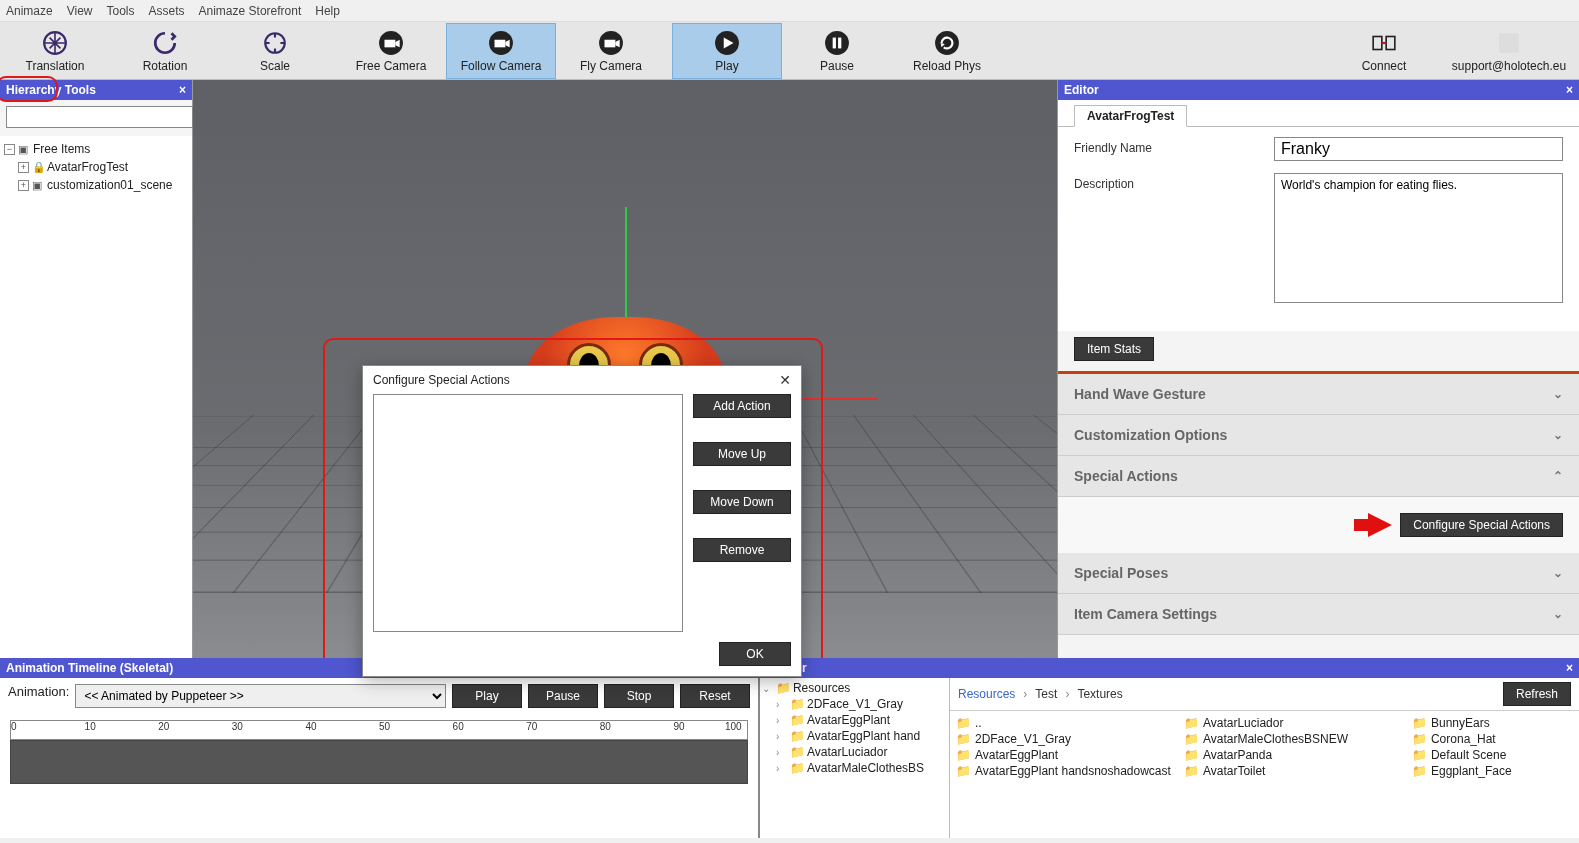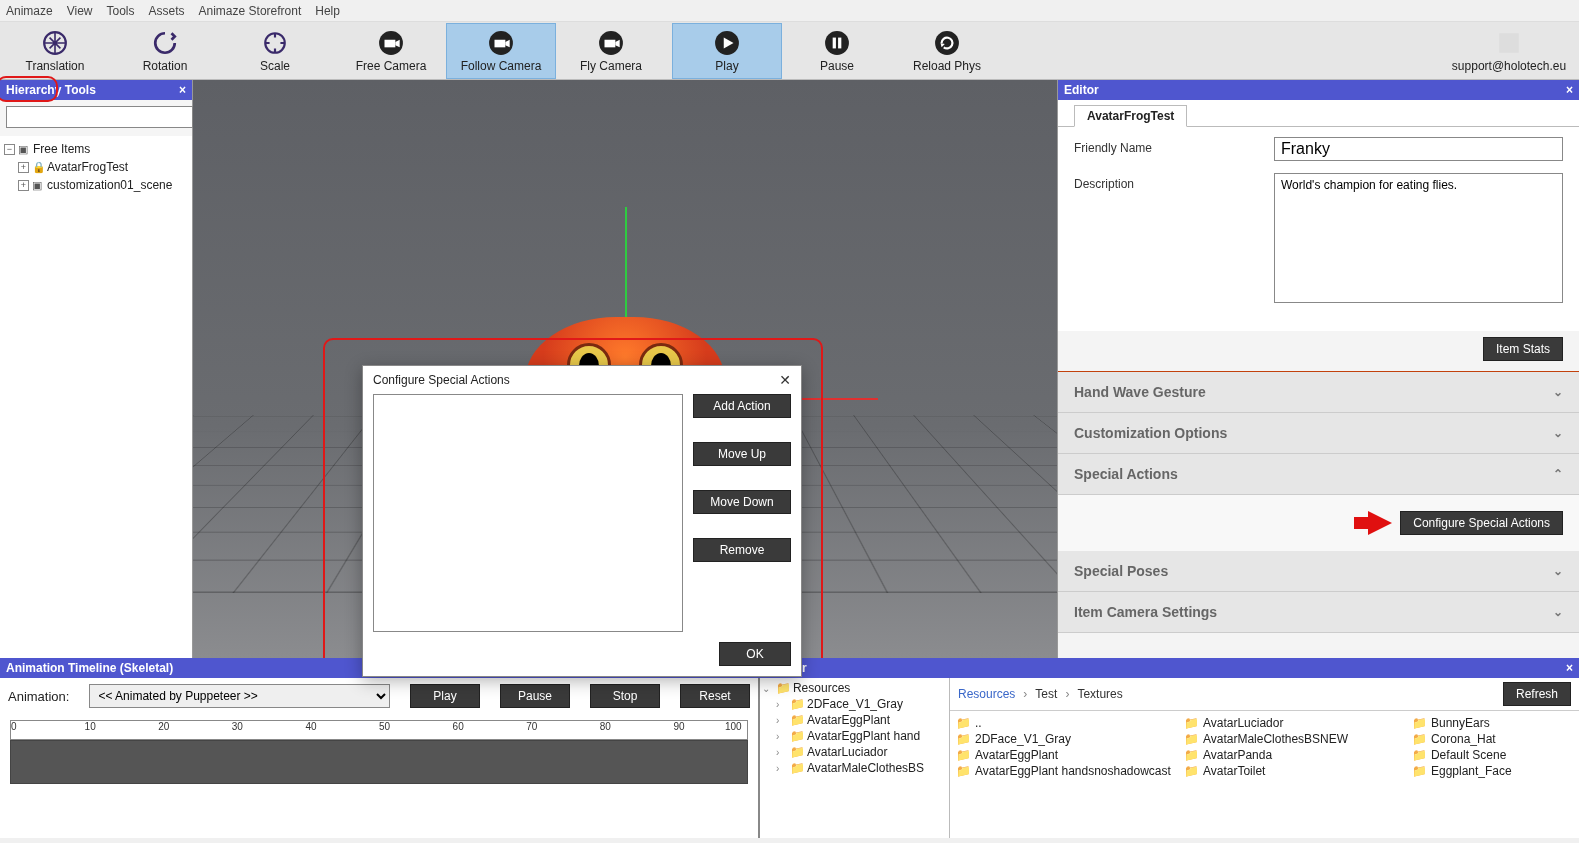--- a/index.html
+++ b/index.html
@@ -39,34 +39,34 @@
 .red-highlight { position:absolute; border:2px solid #e01818; border-radius:10px; pointer-events:none;}
 .editor { width: 522px; background: #fff; display:flex; flex-direction:column; border-left:1px solid #999;}
 .editor-body { flex:1; overflow:auto; background:#f4f4f4;}
 .editor-tab { background:#fff; border-bottom:1px solid #bbb; padding:4px 0 0 16px;}
 .editor-tab-label { display:inline-block; border:1px solid #bbb; border-bottom:1px solid #fff; padding:3px 12px; font-weight:bold; font-size:12px; background:#fff; position:relative; top:1px;}
 .prop-block { background:#fff; padding:10px 16px 16px 16px;}
 .prop-row { display:flex; margin-bottom:12px; gap:10px;}
 .prop-label { width:190px; font-size:12px; color:#333; padding-top:4px;}
 .prop-input { flex:1; border:1px solid #888; height:24px; padding:0 6px; font-size:16px;}
 .prop-textarea { flex:1; border:1px solid #888; height:130px; padding:4px 6px; font-size:12px; resize:none;}
-.right-align { display:flex; justify-content:flex-end; padding:6px 16px 10px;}
-.accordion { border-top:1px solid #c2410c; }
+.right-align { display:flex; justify-content:flex-start; padding:6px 16px 10px;}
+.accordion { border-top:3px solid #c2410c; }
 .acc-header { background:#e6e6e6; padding:12px 16px; font-size:14px; color:#666; font-weight:bold; display:flex; justify-content:space-between; align-items:center; border-bottom:1px solid #ccc; cursor:pointer;}
 .acc-chevron { font-size:12px; color:#777;}
 .acc-body { background:#f8f8f8; padding:16px; display:flex; justify-content:flex-end; align-items:center; gap:8px;}
 .red-arrow { width:0;height:0;border-top:12px solid transparent;border-bottom:12px solid transparent;border-left:24px solid #e01010; position:relative;}
 .red-arrow::before{content:'';position:absolute;left:-38px;top:-6px;width:16px;height:12px;background:#e01010;}
 .bottom-panels { position:absolute; left:0; right:0; bottom:0; height:185px; background:#f0f0f0;}
 .bottom-headers { display:flex;justify-content:space-between;}
 .timeline-header { flex:0 0 760px;}
 .explorer-header { flex:1;}
 .bottom-content { display:flex; height:160px;}
 .timeline { width:760px; background:#fff; border-right:2px solid #888; display:flex; flex-direction:column;}
-.timeline-ctrl { display:flex; align-items:center; gap:20px; padding:6px 8px;}
+.timeline-ctrl { display:flex; gap:6px; padding:6px 8px;}
 .timeline-ctrl select { flex:1; height:24px; border:1px solid #888; font-size:12px; padding:0 4px;}
 .timeline-ruler { position:relative; height:20px; border:1px solid #888; margin:6px 10px 0; background:#fff; font-size:10px;}
 .timeline-ruler .tick{position:absolute;top:0;font-size:10px;color:#333;}
 .timeline-track { height:44px; margin:0 10px 8px; background:#555; border:1px solid #444;}
 .explorer { flex:1; display:flex; background:#fff;}
 .folder-tree { width:190px; border-right:1px solid #bbb; font-size:12px; padding:2px; overflow:hidden;}
 .folder-tree-row { display:flex; align-items:center; gap:2px; padding:1px 0; white-space:nowrap;}
 .folder-tree-row .chev{width:12px;color:#888;font-size:10px;}
 .folder-icon{color:#e8b84a;}
 .file-pane { flex:1; display:flex; flex-direction:column;}
@@ -182,20 +182,30 @@
       <div class="tool-icon">
         <svg viewBox="0 0 24 24">
           <circle cx="12" cy="12" r="11" fill="#222"></circle>
           <path d="M7 12a5 5 0 1 1 2 4" fill="none" stroke="#fff" stroke-width="2"></path>
           <path d="M7 16l-1-4 4 1" fill="#fff"></path>
         </svg>
       </div>
       <span>Reload Phys</span>
     </div>
   <div class="toolbar-spacer"></div>
+  <div class="tool-btn">
+      <div class="tool-icon">
+        <svg viewBox="0 0 24 24">
+          <rect x="2" y="6" width="8" height="12" fill="none" stroke="#222" stroke-width="1.5"></rect>
+          <rect x="14" y="6" width="8" height="12" fill="none" stroke="#222" stroke-width="1.5"></rect>
+          <path d="M10 12h4" stroke="#c02020" stroke-width="2"></path>
+        </svg>
+      </div>
+      <span>Connect</span>
+    </div>
   <div class="tool-btn" style="width:140px">
       <div class="tool-icon">
         <svg viewBox="0 0 24 24">
           <rect x="3" y="3" width="18" height="18" fill="#ddd"></rect>
         </svg>
       </div>
       <span>support@holotech.eu</span>
     </div>
 </div>
 

